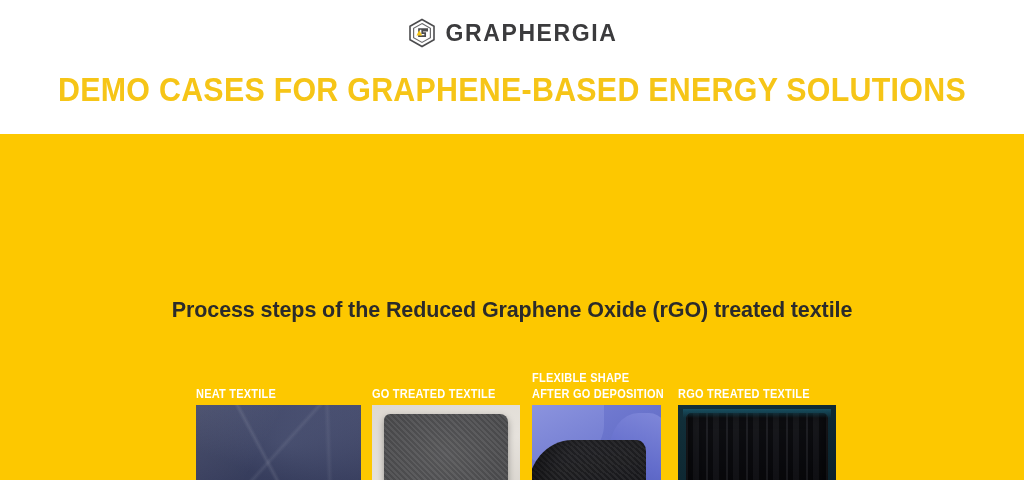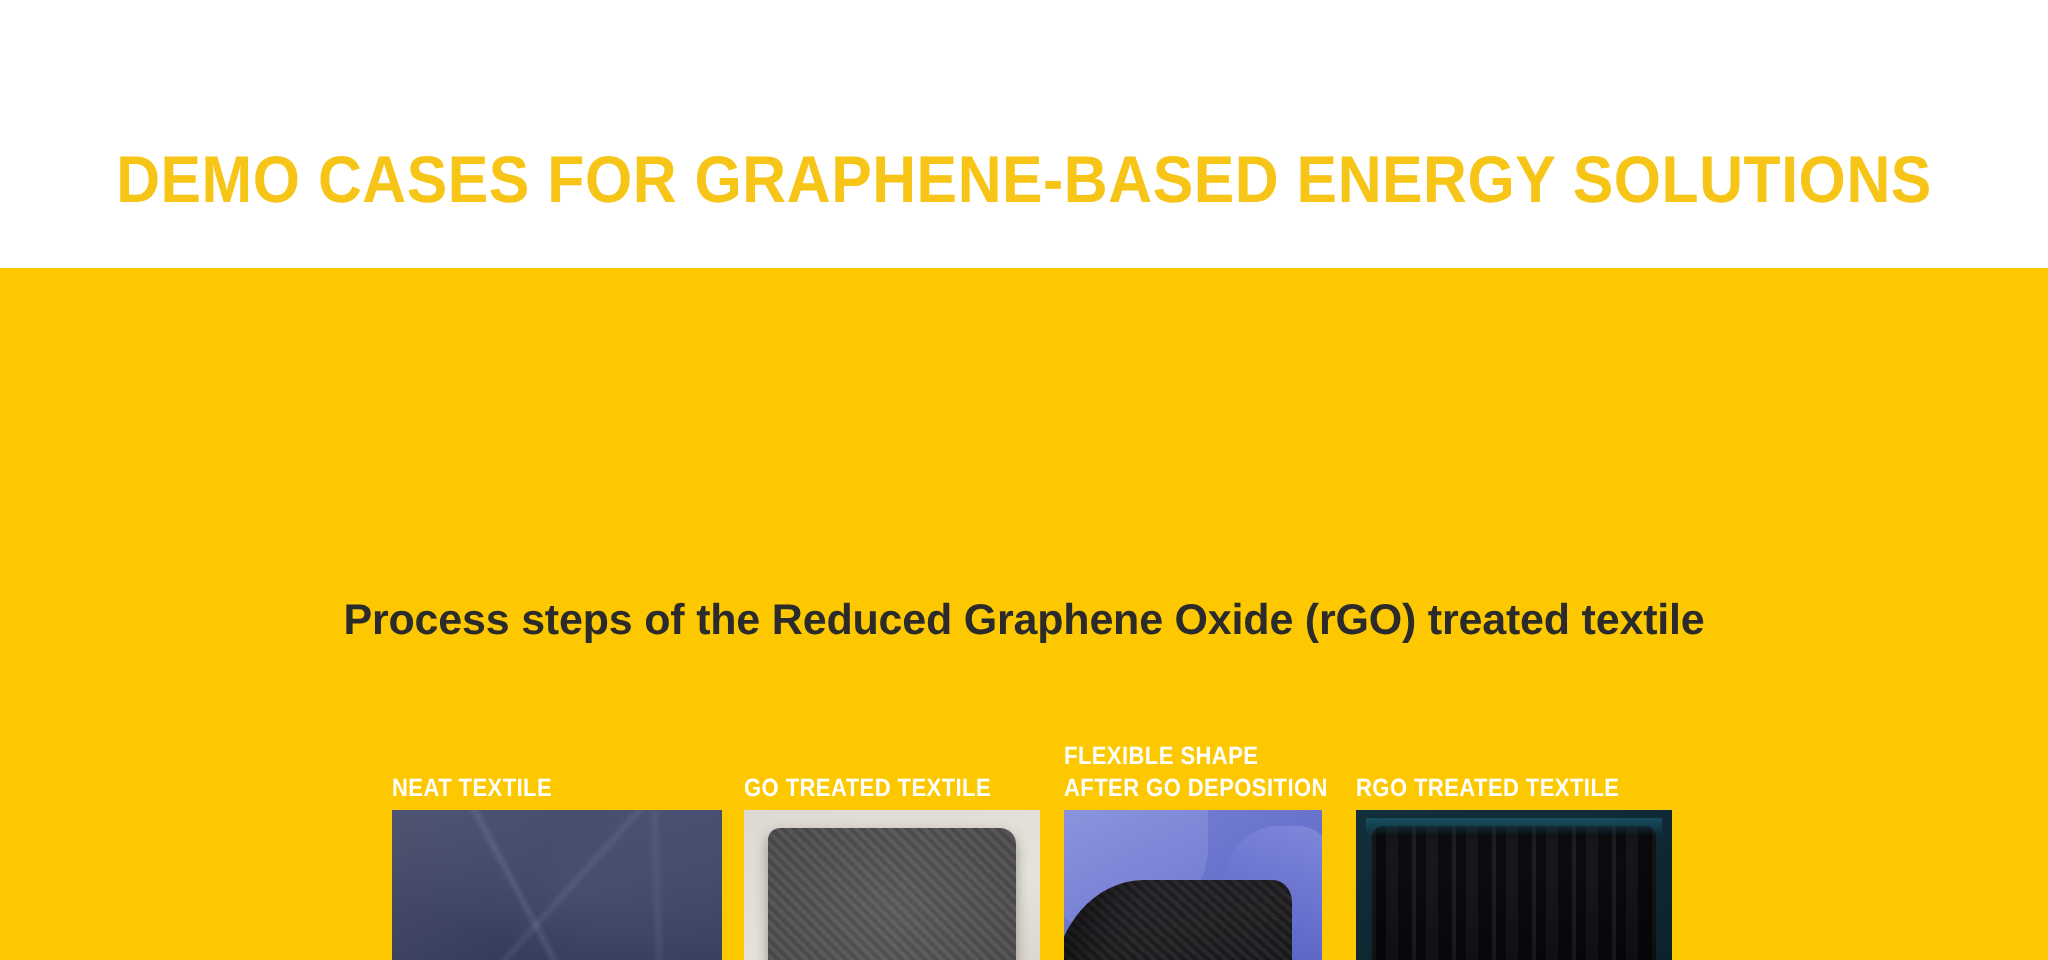--- a/index.html
+++ b/index.html
@@ -158,20 +158,31 @@
   .ph-rgo::after{
     content:""; position:absolute; left:3%; top:3%; width:94%; height:7%;
     background:linear-gradient(180deg, rgba(25,90,110,.75), rgba(10,40,55,0));
   }
 </style>
 </head>
 <body>
 
 <div class="top-band">
 
+  <div class="brand-row">
+    <span class="brand-mark">
+      <svg width="30" height="30" viewBox="0 0 30 30" aria-hidden="true">
+        <polygon points="15,1.5 27,8.2 27,21.8 15,28.5 3,21.8 3,8.2" fill="none" stroke="#4c4c4e" stroke-width="1.6"></polygon>
+        <polygon points="15,5.6 23.4,10.3 23.4,19.7 15,24.4 6.6,19.7 6.6,10.3" fill="none" stroke="#6b6b6d" stroke-width="1.2"></polygon>
+        <path d="M21 12.6 H15.2 V15.2 H18.2 V18.2 H12.0 V11.0 H21" fill="none" stroke="#4c4c4e" stroke-width="1.7" stroke-linejoin="miter"></path>
+        <polygon points="12.3,12.2 15.2,17.4 9.4,17.4" fill="#f5c518"></polygon>
+      </svg>
+    </span>
+    <span class="brand-word">GRAPHERGIA</span>
+  </div>
 
   <div class="main-title">DEMO CASES FOR GRAPHENE-BASED ENERGY SOLUTIONS</div>
 </div>
 
 <div class="yellow-band">
 
   <div class="subtitle">Process steps of the Reduced Graphene Oxide (rGO) treated textile</div>
 
   <div class="steps">
 

